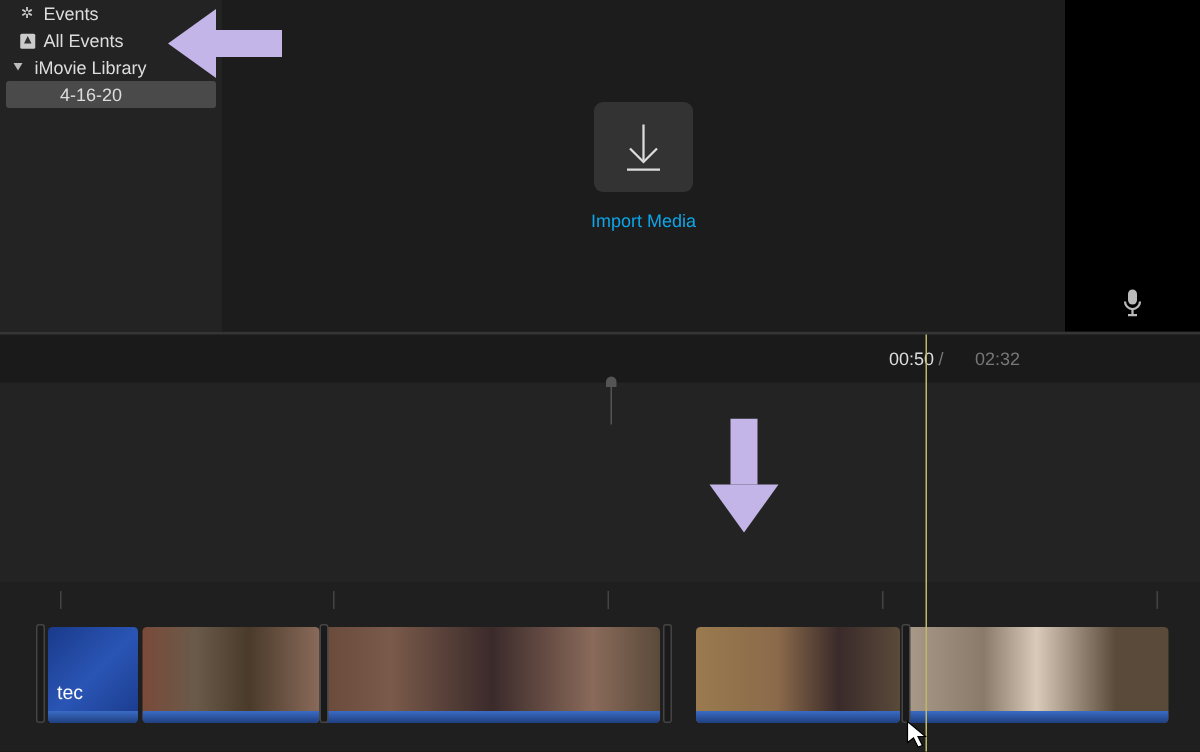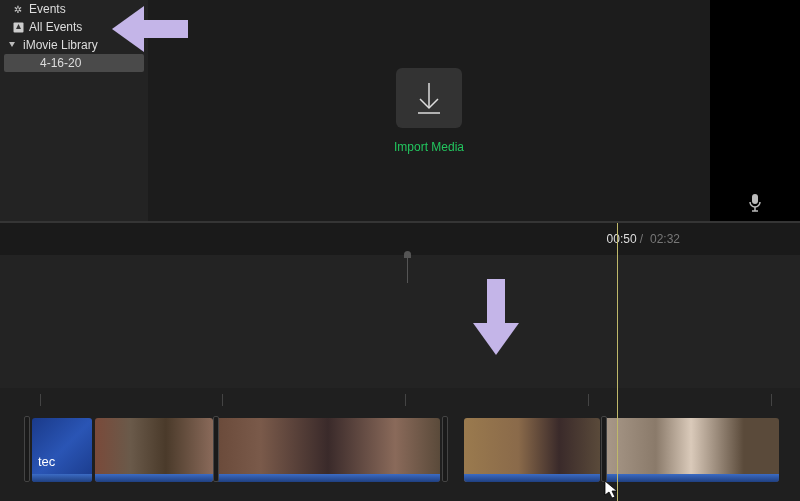--- a/index.html
+++ b/index.html
@@ -5,27 +5,27 @@
     * { margin: 0; padding: 0; box-sizing: border-box; font-family: -apple-system, "Helvetica Neue", Arial, sans-serif; }
     body { width: 800px; height: 501px; background: #1a1a1a; overflow: hidden; position: relative; color: #ddd; }
     .top { display: flex; height: 221px; }
     .sidebar { width: 148px; background: #232323; font-size: 12px; }
     .sidebar-item { display: flex; align-items: center; padding: 2px 6px 2px 12px; gap: 5px; cursor: pointer; }
     .sidebar-item.lib { padding-left: 6px; }
     .sidebar-item.sel { background: #4a4a4a; padding-left: 36px; border-radius: 2px; margin: 0 4px; }
     .sb-icon { width: 12px; height: 12px; display: inline-flex; align-items: center; justify-content: center; font-size: 10px; color: #ccc; }
     .main { flex: 1; background: #1c1c1c; display: flex; flex-direction: column; align-items: center; justify-content: center; }
     .import-box { background: #333; width: 66px; height: 60px; border-radius: 6px; display: flex; align-items: center; justify-content: center; cursor: pointer; }
-    .import-label { font-size: 12px; color: #22c55e; margin-top: 12px; }
+    .import-label { font-size: 12px; color: #0ea5e9; margin-top: 12px; }
     .preview { width: 90px; background: #000; position: relative; }
     .mic { position: absolute; bottom: 4px; left: 50%; transform: translateX(-50%); color: #bbb; }
     .hr { height: 2px; background: #353535; width: 100%; }
     .time { height: 32px; display: flex; align-items: center; padding-right: 120px; justify-content: flex-end; }
     .time-cur { color: #ddd; font-size: 12px; }
-    .time-tot { color: #777; font-size: 12px; margin-left: 4px; }
+    .time-tot { color: #777; font-size: 12px; margin-left: 18px; }
     .tl-upper { height: 133px; background: #232323; position: relative; }
     .tl-marker1 { position: absolute; left: 407px; top: 0; width: 1px; height: 28px; background: #555; }
     .tl-marker1::before { content:''; position:absolute; top:-4px; left:-3px; width:7px; height:7px; background:#555; border-radius:50% 50% 0 0; }
     .playhead { position: absolute; left: 617px; top: -32px; width: 1px; height: 280px; background: #bfb86a; z-index: 5; }
     .tl-arrow-down { position: absolute; left: 470px; top: 24px; z-index: 8; }
     .tl-lower { height: 113px; background: #1f1f1f; position: relative; display: flex; align-items: flex-start; padding-top: 30px; gap: 3px; padding-left: 32px; }
     .tl-tick { position: absolute; width: 1px; height: 12px; background: #444; top: 6px; }
     .clip { height: 64px; position: relative; overflow: hidden; border-radius: 3px; }
     .clip .audio { position: absolute; bottom: 0; left: 0; right: 0; height: 8px; background: linear-gradient(#3b6bc4,#1f3f80); }
     .clip.c0 { width: 60px; background: linear-gradient(135deg,#1a3a8a 0%,#2a55b5 50%,#1a3a8a 100%); }

